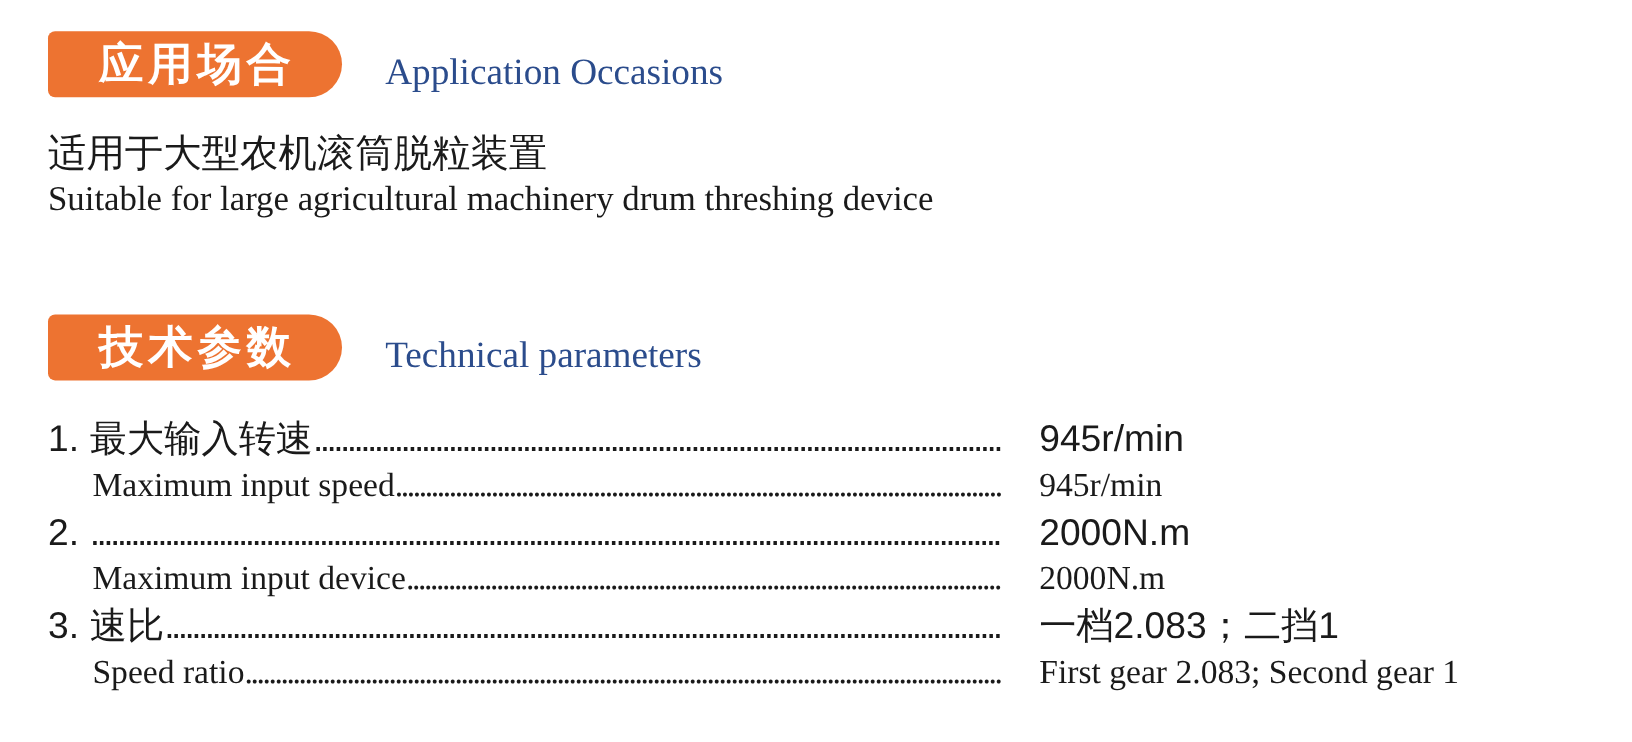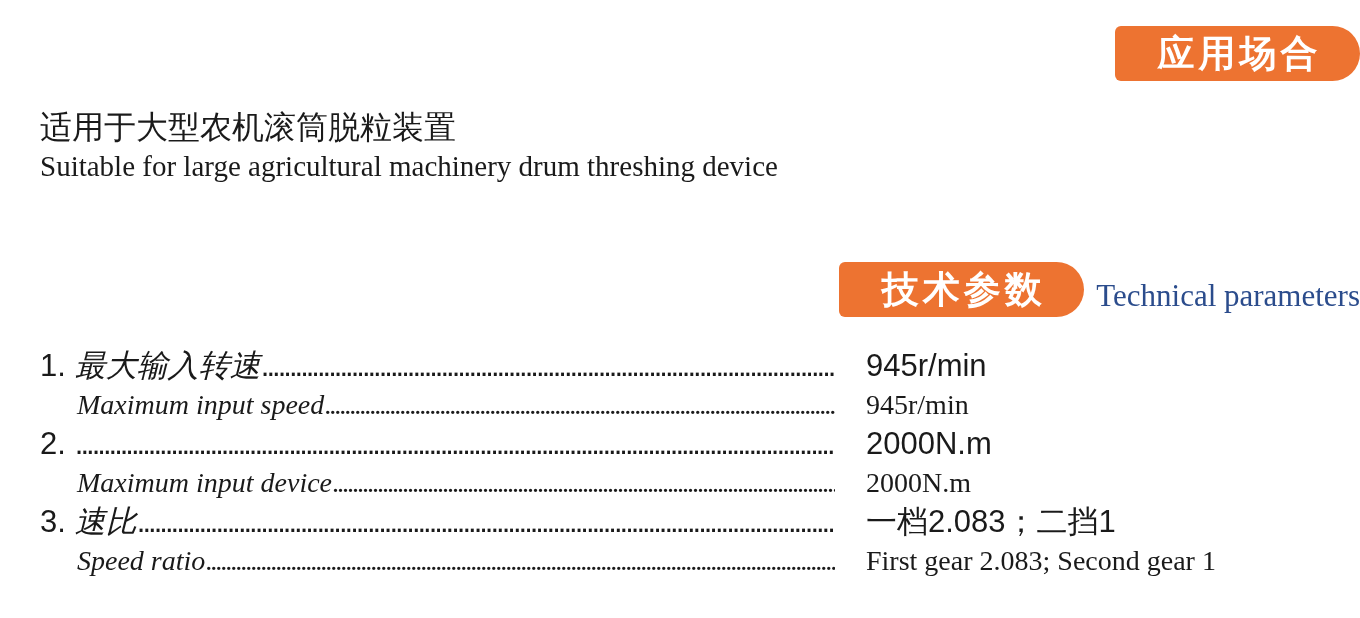--- a/index.html
+++ b/index.html
@@ -5,21 +5,21 @@
   * { margin:0; padding:0; box-sizing:border-box; }
   html,body { width:1360px; height:618px; background:#ffffff; overflow:hidden; }
   body {
     font-family:"Liberation Sans","DejaVu Sans",sans-serif;
     color:#1a1a1a;
     -webkit-font-smoothing:antialiased;
   }
   .page { padding:26px 0 0 40px; width:1360px; }
 
   
-  .section-header { display:flex; align-items:flex-start; gap:12px;justify-content:flex-end; }
+  .section-header { display:flex; align-items:flex-start; gap:36px; }
   .badge {
     width:245px; height:55px; flex:none;
     background:#ED7331;
     border-radius:6px 28px 28px 6px;
     display:flex; align-items:center; justify-content:center;
   }
   .badge-text {
     color:#ffffff; font-weight:bold; font-size:37px;
     letter-spacing:4px; line-height:1;
     padding-left:4px; 
@@ -44,40 +44,41 @@
   .params { margin-top:28px; }
   .param-row { display:flex; align-items:baseline; white-space:nowrap; }
   .lead-block { display:flex; align-items:baseline; width:795px; flex:none; overflow:hidden; }
   .row-zh { font-size:31px; line-height:42px; }
   .row-en {
     font-family:"Liberation Serif","DejaVu Serif",serif;
     font-size:28px; line-height:36px;
   }
   .row-en .lead-block { padding-left:37px; }
   .p-num { flex:none; margin-right:9px; }
-  .p-label { flex:none;font-style:italic; }
+  .p-label { flex:none; }
   .leader {
     flex:1 1 auto; overflow:hidden; white-space:nowrap; min-width:0;
   }
   .leader::after {
     content:"..................................................................................................................................................................................";
   }
   .row-zh .leader { letter-spacing:-3px; }
   .row-en .leader { letter-spacing:-2px; }
   .p-value { flex:none;margin-left:31px; }
 </style>
 </head>
 <body>
 
 <div class="page">
 
   <div class="section-header">
     <div class="badge">
       <span class="badge-text">应用场合</span>
     </div>
+    <div class="section-title">Application Occasions</div>
   </div>
 
   <div class="intro">
     <div class="intro-zh">适用于大型农机滚筒脱粒装置</div>
     <div class="intro-en">Suitable for large agricultural machinery drum threshing device</div>
   </div>
 
   <div class="section-header second-header">
     <div class="badge">
       <span class="badge-text">技术参数</span>

